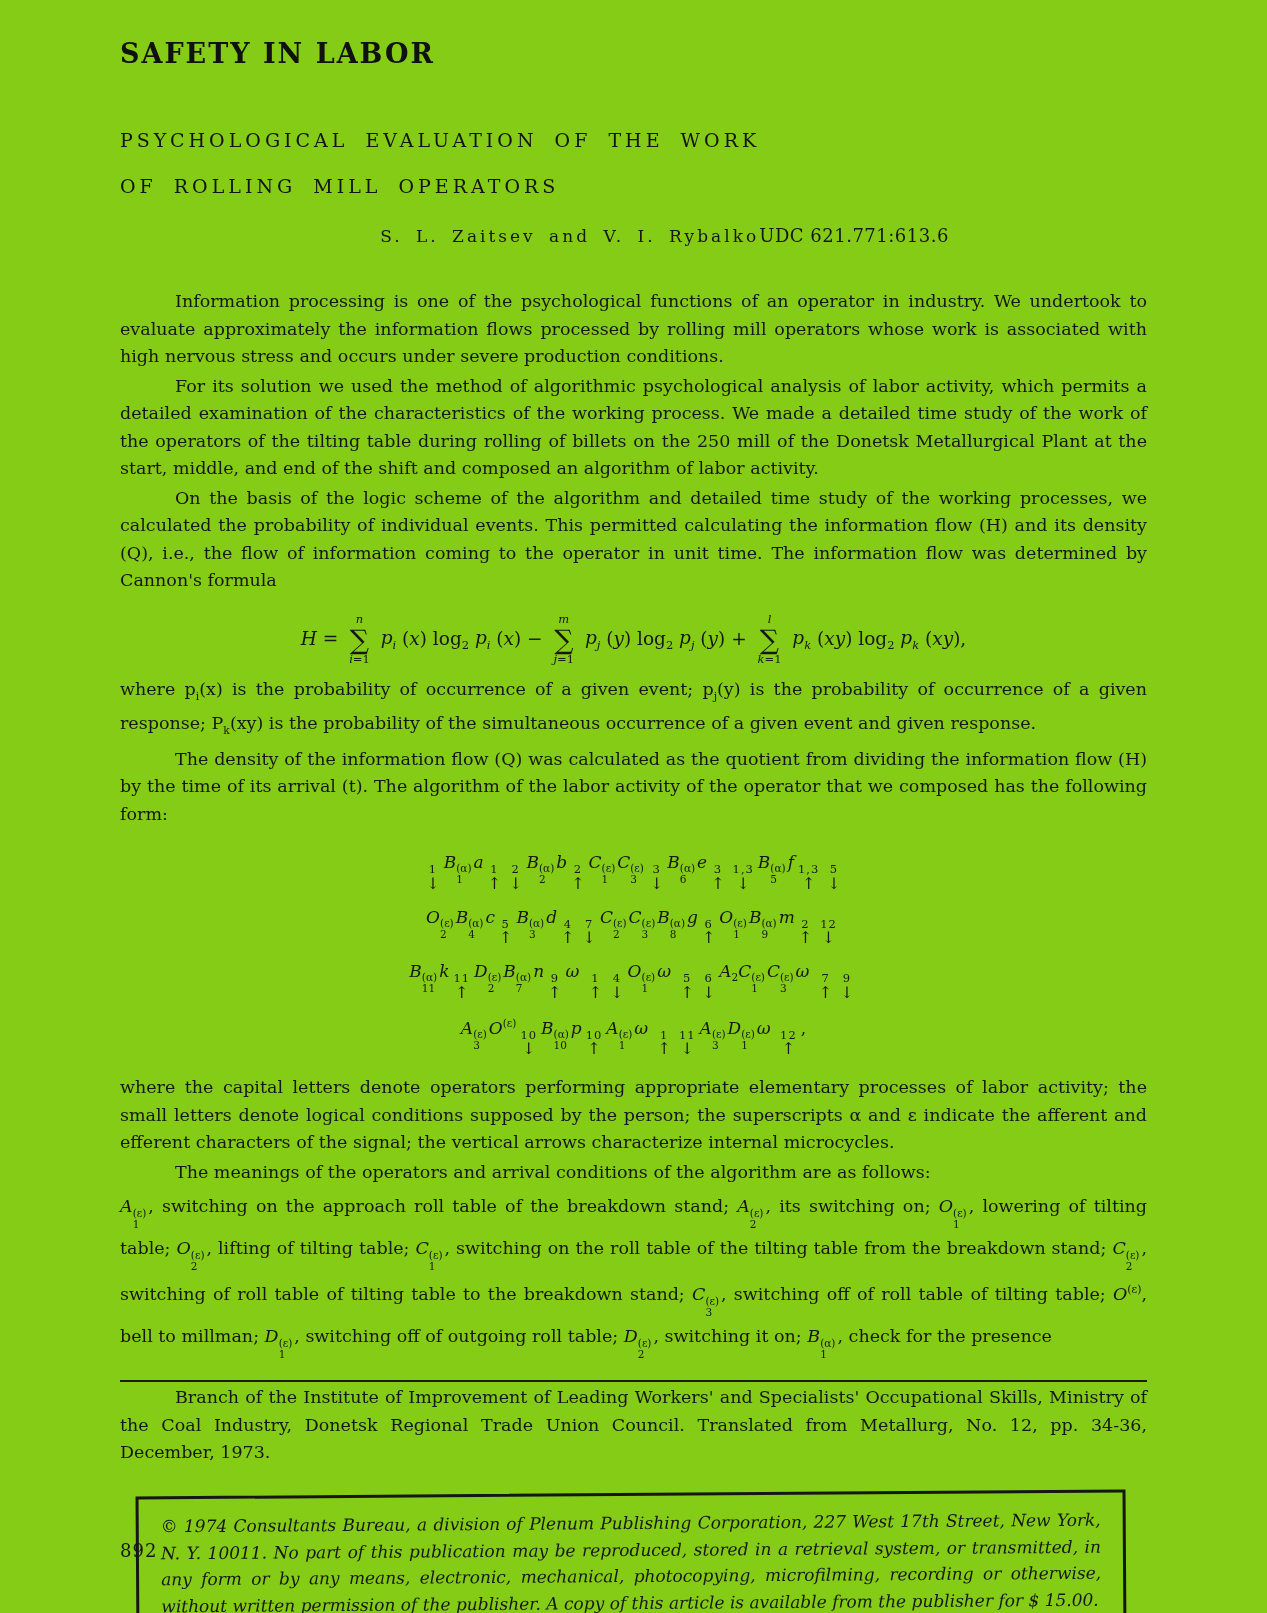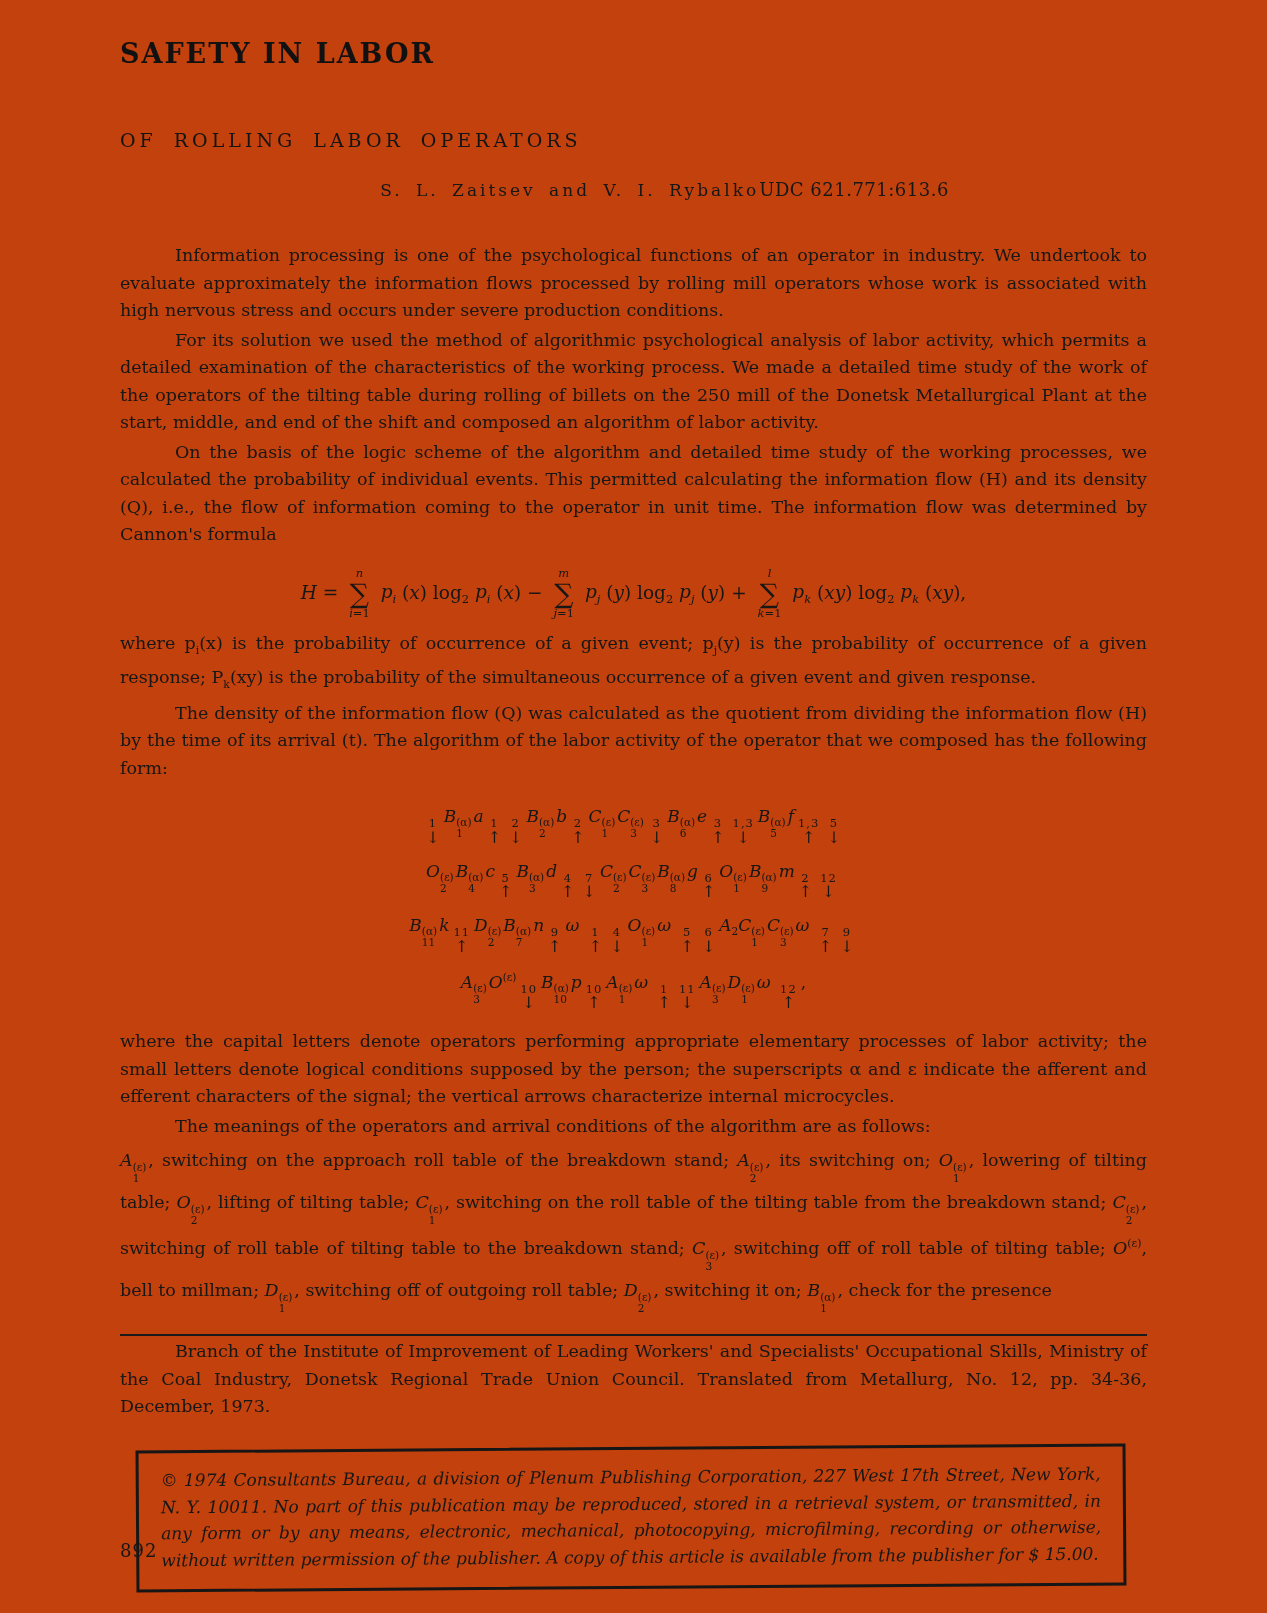--- a/index.html
+++ b/index.html
@@ -1,20 +1,20 @@
 <!DOCTYPE html>
 <html><head>
 <meta charset="utf-8">
 <style>
   html, body { margin: 0; padding: 0; background: #e8e8e8; }
   .page {
     position: relative;
     width: 1267px;
     height: 1613px;
-    background: #c2410c;
+    background: #84cc16;
     color: #171717;
     font-family: "DejaVu Serif", "Liberation Serif", serif;
     overflow: hidden;
     box-sizing: border-box;
   }
   .content { padding: 38px 120px 0 120px; }
 
   .section-header {
     font-size: 27px;
     font-weight: bold;
@@ -116,21 +116,22 @@
 </style>
 </head>
 <body>
 
 <div class="page">
   <div class="content">
 
     <h1 class="section-header">SAFETY IN LABOR</h1>
 
     <div class="title">
-      <div>OF ROLLING LABOR OPERATORS</div>
+      <div>PSYCHOLOGICAL EVALUATION OF THE WORK</div>
+      <div>OF ROLLING MILL OPERATORS</div>
     </div>
 
     <div class="byline-row">
       <span class="authors">S. L. Zaitsev and V. I. Rybalko</span>
       <span class="udc">UDC 621.771:613.6</span>
     </div>
 
     <p class="indent first-para">Information processing is one of the psychological functions of an operator in industry.  We undertook to evaluate approximately the information flows processed by rolling mill operators whose work is associated with high nervous stress and occurs under severe production conditions.</p>
 
     <p class="indent">For its solution we used the method of algorithmic psychological analysis of labor activity, which permits a detailed examination of the characteristics of the working process.  We made a detailed time study of the work of the operators of the tilting table during rolling of billets on the 250 mill of the Donetsk Metallurgical Plant at the start, middle, and end of the shift and composed an algorithm of labor activity.</p>

